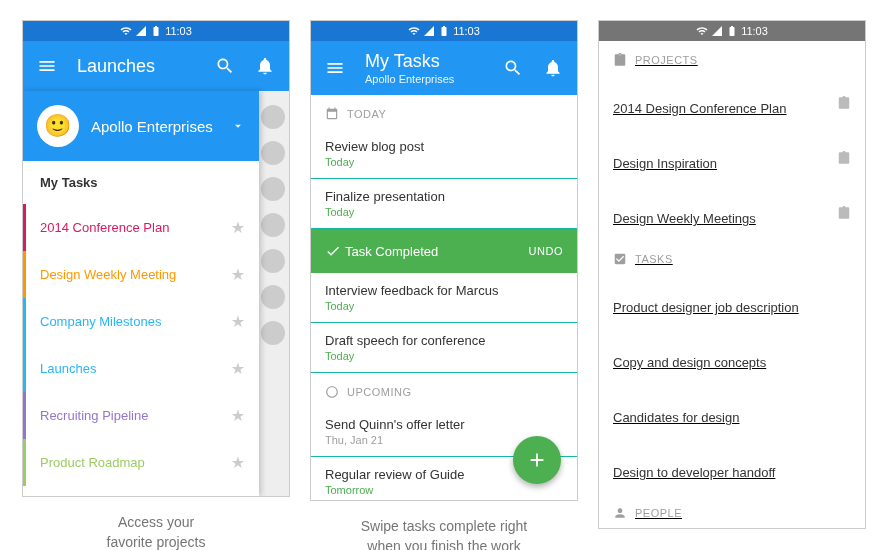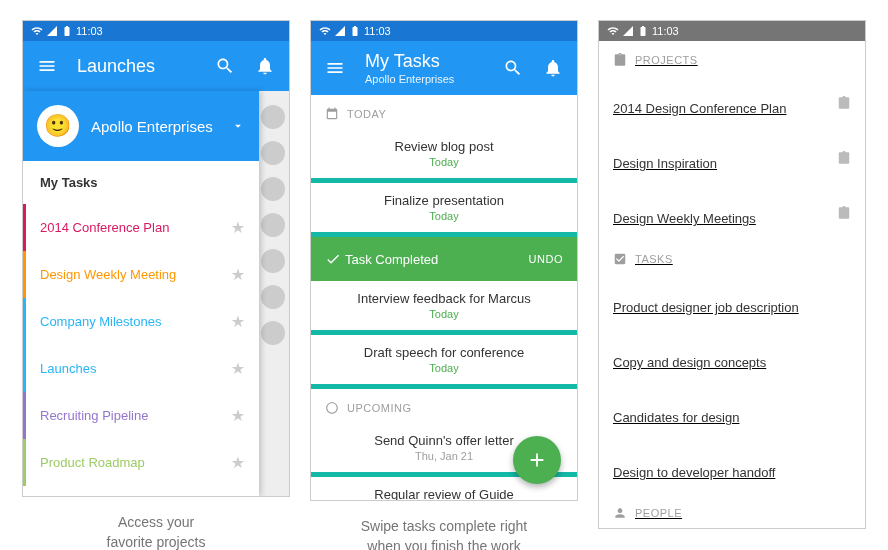--- a/index.html
+++ b/index.html
@@ -1,19 +1,19 @@
 <!DOCTYPE html>
 <html><head>
 <meta charset="utf-8">
 <style>
 * { margin: 0; padding: 0; box-sizing: border-box; }
 body { font-family: -apple-system, "Helvetica Neue", Arial, sans-serif; background: #fff; padding: 20px 12px; }
 .container { display: flex; gap: 20px; justify-content: center; }
 .phone { width: 268px; border: 1px solid #ccc; background: #fff; position: relative; overflow: hidden; }
-.status-bar { height: 20px; background: #1976d2; display: flex; justify-content: flex-start; align-items: center; padding: 0 8px; gap: 3px; color: #fff; font-size: 11px; }
+.status-bar { height: 20px; background: #1976d2; display: flex; justify-content: center; align-items: center; padding: 0 8px; gap: 3px; color: #fff; font-size: 11px; }
 .status-bar.grey { background: #757575; }
 .status-bar svg { width: 12px; height: 12px; fill: #fff; }
 .app-bar { background: #2196f3; color: #fff; padding: 10px 14px; display: flex; align-items: center; gap: 20px; min-height: 50px; }
 .app-bar .title-block { flex: 1; }
 .app-bar .title { font-size: 18px; font-weight: 400; }
 .app-bar .subtitle { font-size: 11px; opacity: 0.9; margin-top: 1px; }
 .app-bar svg { width: 20px; height: 20px; fill: #fff; }
 .icon-btn { display: inline-flex; cursor: pointer; }
 .drawer-bg { position: relative; height: 405px; }
 .drawer-side { position: absolute; right: 0; top: 0; width: 32px; height: 100%; background: #eee; display: flex; flex-direction: column; padding-top: 8px; }
@@ -23,21 +23,21 @@
 .org-avatar { width: 42px; height: 42px; border-radius: 50%; background: #fff; display: flex; align-items: center; justify-content: center; font-size: 22px; }
 .org-name { flex: 1; font-size: 15px; }
 .org-header svg { width: 14px; height: 14px; fill: #fff; }
 .drawer-item { padding: 14px 14px; font-size: 13px; display: flex; align-items: center; border-left: 3px solid transparent; }
 .drawer-item.bold { font-weight: 700; color: #333; }
 .drawer-item .label { flex: 1; }
 .drawer-item .star { color: #ccc; font-size: 16px; }
 .task-list { background: #fff; position: relative; height: 405px; }
 .section-header { display: flex; align-items: center; gap: 8px; padding: 12px 14px 8px; color: #9e9e9e; font-size: 11px; font-weight: 500; letter-spacing: 0.5px; }
 .section-header svg { width: 14px; height: 14px; fill: #9e9e9e; }
-.task-item { padding: 10px 14px; border-bottom: 5px solid #14b8a6; text-align: center; }
+.task-item { padding: 10px 14px; border-bottom: 1px solid #14b8a6; }
 .task-title { font-size: 13px; color: #333; }
 .task-meta { font-size: 11px; color: #4caf50; margin-top: 2px; }
 .task-meta.grey { color: #9e9e9e; }
 .completed-banner { background: #4caf50; color: #fff; padding: 14px; display: flex; align-items: center; gap: 4px; font-size: 13px; }
 .completed-banner .msg { flex: 1; }
 .completed-banner .undo { font-size: 11px; letter-spacing: 0.5px; }
 .completed-banner svg { width: 16px; height: 16px; fill: #fff; }
 .fab { position: absolute; right: 16px; bottom: 16px; width: 48px; height: 48px; border-radius: 50%; background: #4caf50; display: flex; align-items: center; justify-content: center; box-shadow: 0 3px 6px rgba(0,0,0,0.3); }
 .fab svg { width: 22px; height: 22px; fill: #fff; }
 .search-bar { background: #fff; padding: 14px; display: flex; align-items: center; gap: 18px; border-bottom: 1px solid #eee; }

